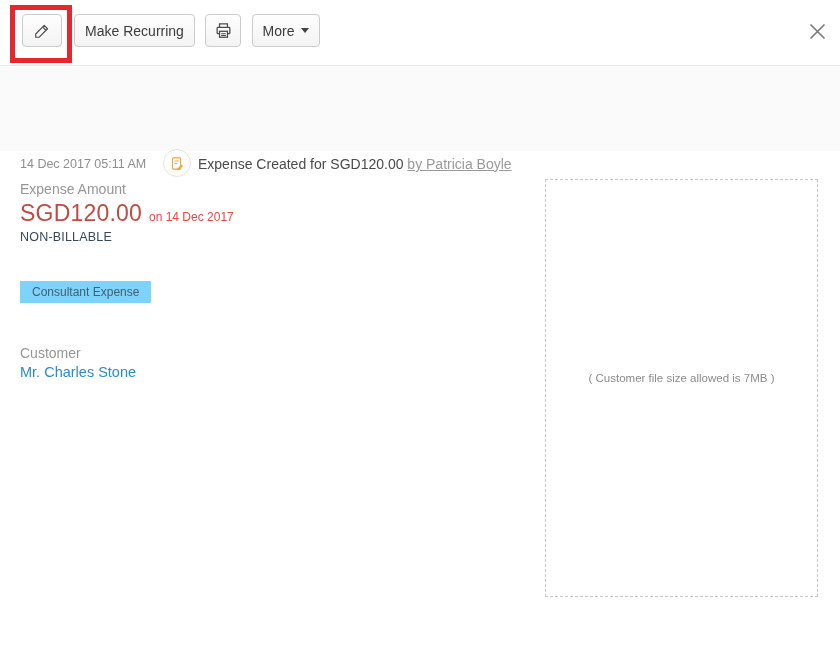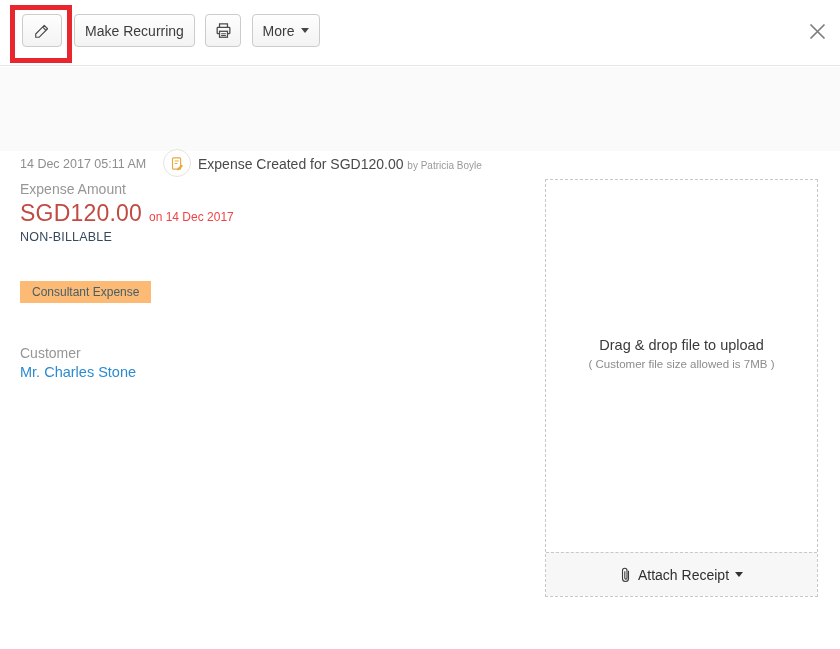--- a/index.html
+++ b/index.html
@@ -58,35 +58,35 @@
   .timeline-badge {
     position: absolute; left: 163px; top: 82px;
     width: 28px; height: 28px; border-radius: 50%;
     background: #ffffff; border: 1px solid #e7e4dc;
     display: flex; align-items: center; justify-content: center;
   }
   .timeline-event {
     position: absolute; left: 198px; top: 89px;
     font-size: 14px; color: #4a4a4a;
   }
-  .timeline-by { font-size: 10px; color: #9a9a9a; }
+  .timeline-by { font-size: 14px; color: #9a9a9a; text-decoration: underline; }
 
   
   .label-muted { font-size: 14px; color: #969696; }
   .expense-amount-label { position: absolute; left: 20px; top: 181px; }
   .amount-row { position: absolute; left: 20px; top: 200px; display: flex; align-items: baseline; }
   .amount-value { font-size: 23px; color: #c14a42; letter-spacing: 0.2px; }
   .amount-date { font-size: 12px; color: #ef4444; margin-left: 7px; }
   .billable-status {
     position: absolute; left: 20px; top: 230px;
     font-size: 12.5px; color: #35495c; letter-spacing: 0.2px;
   }
   .category-tag {
     position: absolute; left: 20px; top: 281px;
-    background: #fdba74; color: #45606d;
+    background: #7dd3fc; color: #45606d;
     font-size: 12px; padding: 4px 12px; line-height: 14px;
   }
   .customer-label { position: absolute; left: 20px; top: 345px; }
   .customer-link {
     position: absolute; left: 20px; top: 364px;
     font-size: 14.5px; color: #2a8bd0; cursor: pointer; text-decoration: none;
   }
 
   
   .upload-panel {
@@ -188,25 +188,15 @@
 <div class="billable-status">NON-BILLABLE</div>
 
 <div class="category-tag">Consultant Expense</div>
 
 <div class="label-muted customer-label">Customer</div>
 
 <a class="customer-link">Mr. Charles Stone</a>
 
 <div class="upload-panel">
   <div class="drop-zone">
-    <div class="drop-title">Drag &amp; drop file to upload</div>
     <div class="drop-subtitle">( Customer file size allowed is 7MB )</div>
   </div>
-  <div class="upload-footer">
-    <span>
-      <svg class="icon-svg" width="11" height="16" viewBox="0 0 22 32" fill="none" stroke="#3a3a3a" stroke-width="2.2">
-        <path d="M17 7.5v15.5a6 6 0 0 1-12 0V7a4.5 4.5 0 0 1 9 0v15a2.2 2.2 0 0 1-4.4 0V8.5"></path>
-      </svg>
-    </span>
-    <span class="attach-label">Attach Receipt</span>
-    <span class="attach-caret"></span>
-  </div>
 </div>
 
 </body></html>

